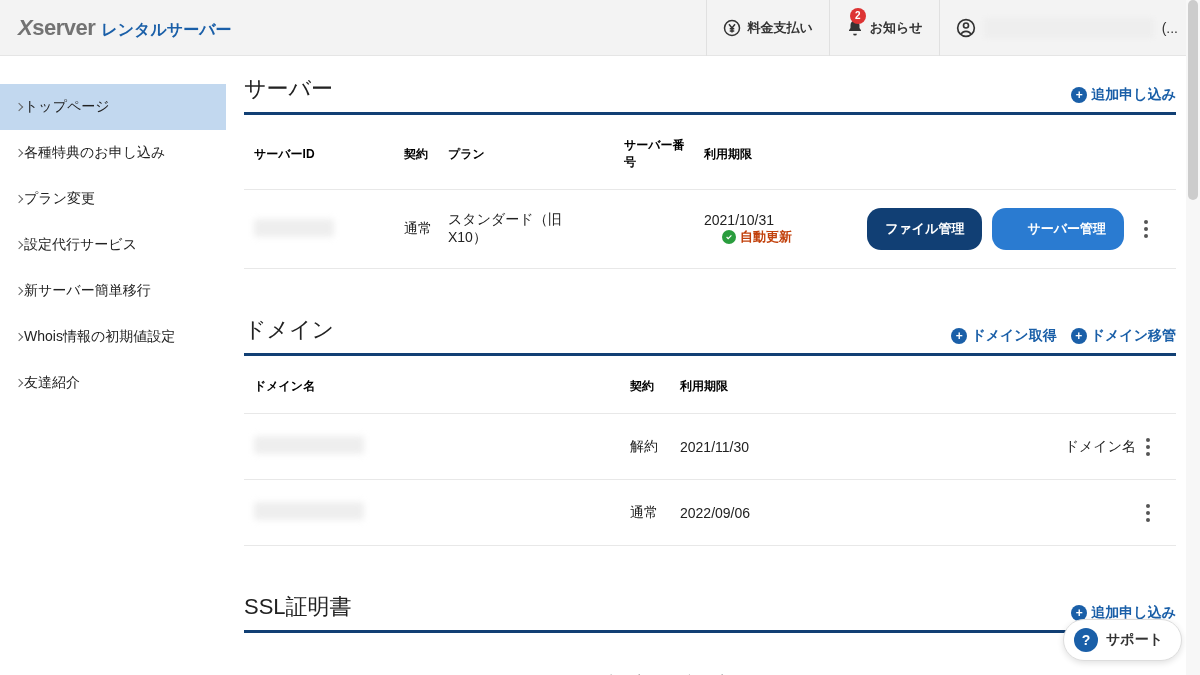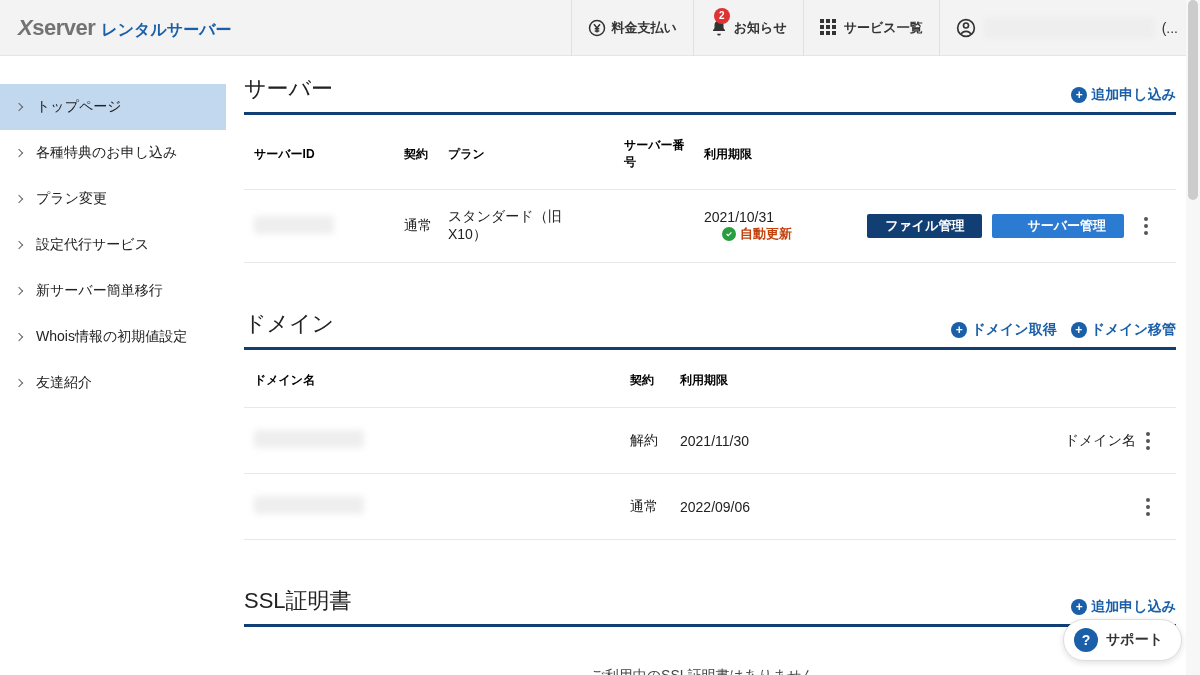--- a/index.html
+++ b/index.html
@@ -18,21 +18,21 @@
 .badge { position: absolute; top: 8px; left: 20px; background: #d33; color: #fff; font-size: 10px; width: 16px; height: 16px; border-radius: 50%; display: flex; align-items: center; justify-content: center; font-weight: 700; }
 .grid-icon { display: grid; grid-template-columns: repeat(3,4px); grid-template-rows: repeat(3,4px); gap: 2px; }
 .grid-icon span { background: #333; width: 4px; height: 4px; }
 .account { display: flex; align-items: center; gap: 8px; border-left: 1px solid #e0e0e0; padding: 0 10px 0 16px; height: 56px; }
 .account .mask { width: 170px; height: 20px; background: #eee; border-radius: 3px; filter: blur(2px); }
 .account .dots { font-size: 14px; color: #333; }
 
 
 .layout { display: flex; height: calc(675px - 56px); }
 .sidebar { width: 226px; flex-shrink: 0; padding-top: 28px; }
-.side-item { display: flex; align-items: center; gap: 14px; padding: 14px 14px 14px 16px; font-size: 14px; color: #222; cursor: pointer; }
+.side-item { display: flex; align-items: center; gap: 2px; padding: 14px 14px 14px 16px; font-size: 14px; color: #222; cursor: pointer; }
 .side-item.active { background: #c2d8ef; }
 .side-item .chev { width: 6px; height: 6px; border-right: 1.5px solid #666; border-bottom: 1.5px solid #666; transform: rotate(-45deg); }
 
 .main { flex: 1; padding: 18px 24px 20px 18px; overflow-y: auto; }
 
 .section { margin-bottom: 46px; }
 .sec-head { display: flex; align-items: flex-end; justify-content: space-between; border-bottom: 3px solid #113f74; padding-bottom: 8px; margin-bottom: 4px; }
 .sec-title { font-size: 22px; font-weight: 400; color: #222; }
 .sec-actions { display: flex; gap: 14px; }
 .link-action { display: inline-flex; align-items: center; gap: 4px; color: #1a5fa8; font-weight: 700; font-size: 14px; cursor: pointer; }
@@ -57,21 +57,21 @@
 .dom-c4 { flex: 1; text-align: right; padding-right: 0; }
 .dom-c5 { width: 30px; text-align: right; }
 
 .mask-cell { display: inline-block; width: 80px; height: 18px; background: #eee; border-radius: 3px; filter: blur(3px); }
 .mask-cell.w2 { width: 110px; }
 
 .status { display: inline-flex; align-items: center; gap: 4px; color: #c2410c; font-weight: 600; font-size: 13px; padding-left: 18px; }
 .status .check { width: 14px; height: 14px; border-radius: 50%; background: #2a9d3e; display: flex; align-items: center; justify-content: center; }
 .status .check svg { width: 8px; height: 8px; }
 
-.btn { display: inline-flex; align-items: center; justify-content: center; height: 24px; padding: 0 18px; font-size: 13px; font-weight: 700; border-radius: 2px; cursor: pointer; color: #fff; }
+.btn { display: inline-flex; align-items: center; justify-content: center; height: 42px; padding: 0 18px; font-size: 13px; font-weight: 700; border-radius: 14px; cursor: pointer; color: #fff; }
 .btn-dark { background: #113f74; }
 .btn-blue { background: #2a7bd1; padding-left: 35px; }
 
 .kebab { width: 24px; display: flex; flex-direction: column; align-items: center; gap: 3px; cursor: pointer; padding: 4px 0; }
 .kebab span { width: 4px; height: 4px; background: #555; border-radius: 50%; }
 
 .empty-msg { text-align: center; color: #444; font-size: 14px; padding: 36px 0; }
 
 .support-fab { position: absolute; right: 18px; bottom: 14px; background: #fff; border: 1px solid #ddd; border-radius: 24px; height: 42px; padding: 0 18px 0 10px; display: flex; align-items: center; gap: 8px; box-shadow: 0 2px 6px rgba(0,0,0,0.12); cursor: pointer; font-size: 14px; font-weight: 600; color: #333; }
 .support-fab .q { width: 24px; height: 24px; border-radius: 50%; background: #1a5fa8; color: #fff; display: flex; align-items: center; justify-content: center; font-weight: 700; }
@@ -95,34 +95,20 @@
           <path d="M8 7l4 5 4-5M12 12v6M9 13h6M9 16h6"></path>
         </svg>
       <span>料金支払い</span>
     </div>
     <div class="hnav-item">
       <svg viewBox="0 0 24 24" fill="#333">
           <path d="M12 2a6 6 0 0 0-6 6v4l-2 3v1h16v-1l-2-3V8a6 6 0 0 0-6-6zm0 20a2.5 2.5 0 0 0 2.5-2.5h-5A2.5 2.5 0 0 0 12 22z"></path>
         </svg>
       <span class="badge">2</span>
       <span>お知らせ</span>
-    </div>
-    <div class="hnav-item">
-      <span class="grid-icon">
-          <span></span>
-          <span></span>
-          <span></span>
-          <span></span>
-          <span></span>
-          <span></span>
-          <span></span>
-          <span></span>
-          <span></span>
-        </span>
-      <span>サービス一覧</span>
     </div>
   </div>
   <div class="account">
     <svg width="20" height="20" viewBox="0 0 24 24" fill="none" stroke="#333" stroke-width="2">
         <circle cx="12" cy="12" r="10"></circle>
         <circle cx="12" cy="9" r="3"></circle>
         <path d="M6 20c1-3 4-4 6-4s5 1 6 4"></path>
       </svg>
     <span class="mask"></span>
     <span class="dots">(...</span>

